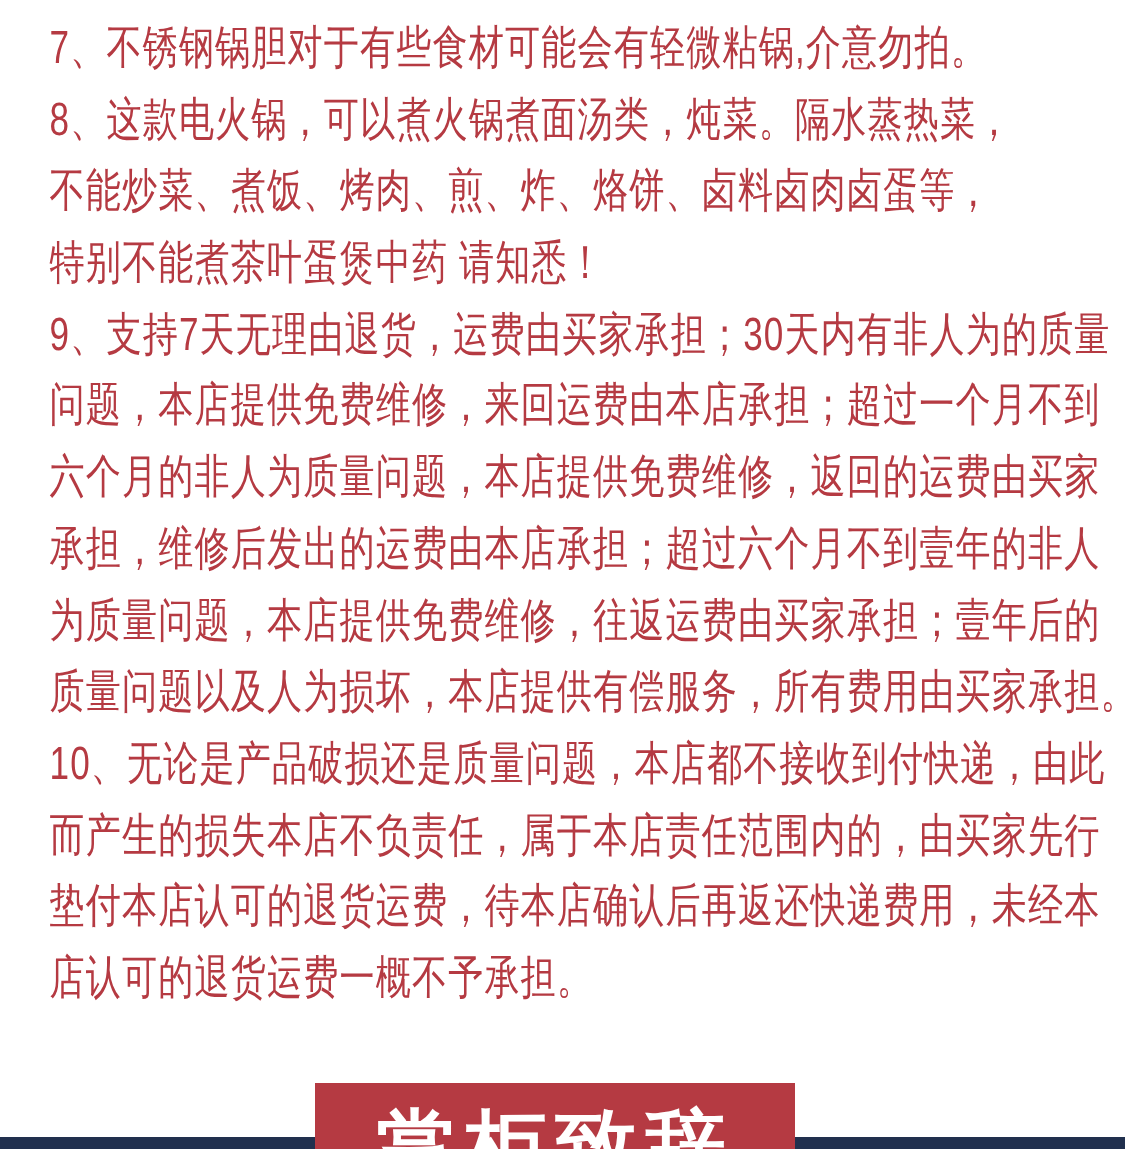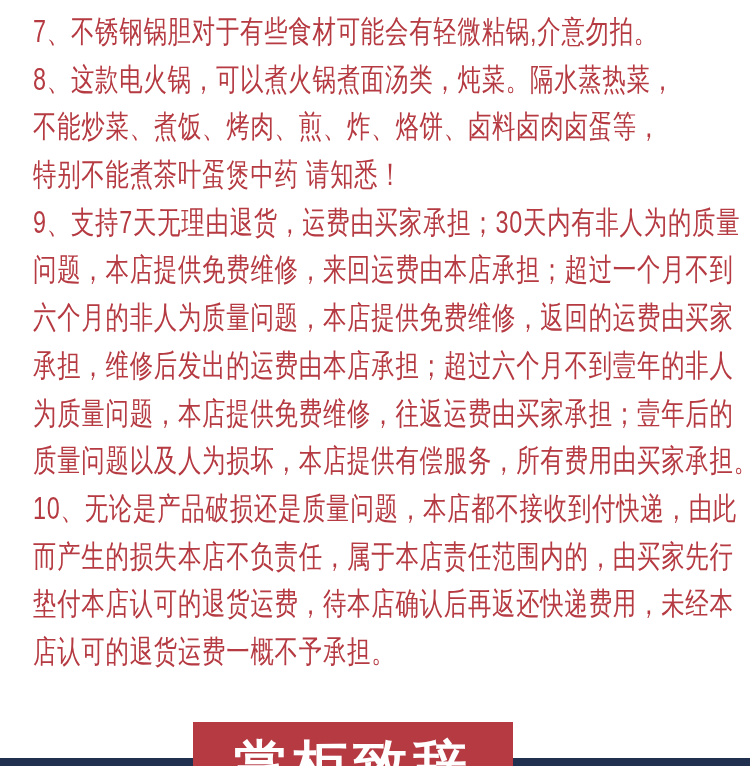--- a/index.html
+++ b/index.html
@@ -23,21 +23,21 @@
   .notice .line {
     height: 47.7px;
     line-height: 47.7px;
     font-size: 31px;
     letter-spacing: 1px;
     white-space: nowrap;
     font-weight: 500;
   }
   .banner {
     position: absolute;
-    left: 193px;
+    left: 210px;
     top: 722px;
     width: 320px;
     height: 44px;
     background: #b53a42;
     z-index: 2;
     overflow: hidden;
     text-align: center;
   }
   .banner .banner-label {
     display: block;

